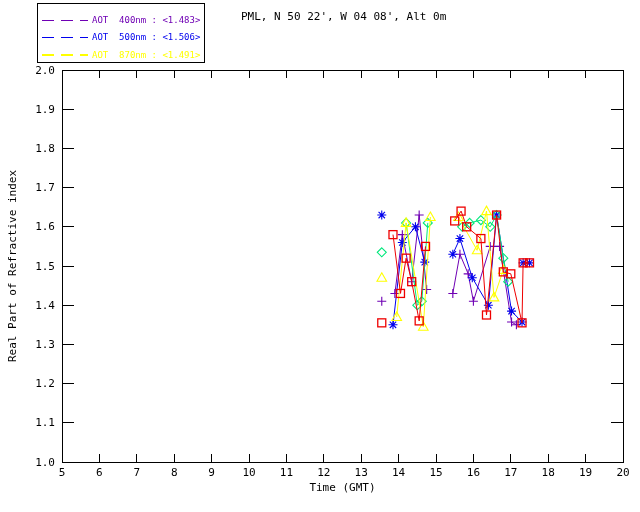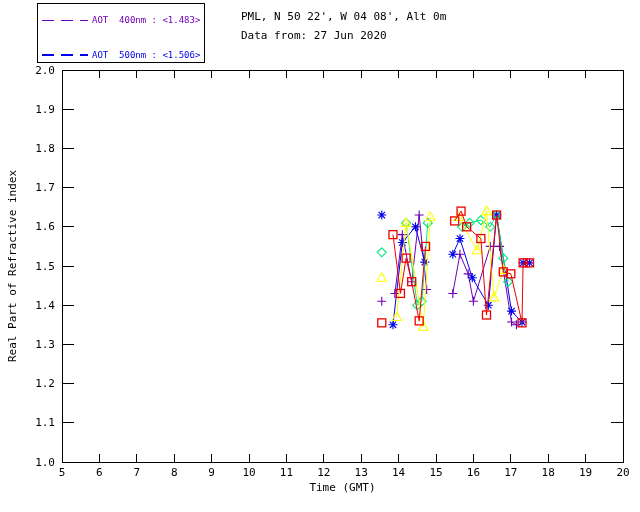--- a/index.html
+++ b/index.html
@@ -211,19 +211,22 @@
 
   <div class="legend-box" id="legend">
       <div class="legend-row">
         <span class="legend-dash" style="background: repeating-linear-gradient(90deg, rgb(111, 0, 180) 0px, rgb(111, 0, 180) 12px, transparent 12px, transparent 19px);"></span>
         <span class="legend-label" style="color: rgb(111, 0, 180);">AOT  400nm : &lt;1.483&gt;</span>
       </div>
       <div class="legend-row">
         <span class="legend-dash" style="background: repeating-linear-gradient(90deg, rgb(0, 0, 238) 0px, rgb(0, 0, 238) 12px, transparent 12px, transparent 19px);"></span>
         <span class="legend-label" style="color: rgb(0, 0, 238);">AOT  500nm : &lt;1.506&gt;</span>
       </div>
+      <div class="legend-row">
+        <span class="legend-dash" style="background: repeating-linear-gradient(90deg, rgb(255, 255, 0) 0px, rgb(255, 255, 0) 12px, transparent 12px, transparent 19px);"></span>
+        <span class="legend-label" style="color: rgb(255, 255, 0);">AOT  870nm : &lt;1.491&gt;</span>
+      </div>
     </div>
 
   <div class="header-block">
     <div class="header-line">PML, N 50 22', W 04 08', Alt 0m</div>
-    <div class="header-line">Data from: 27 Jun 2020</div>
   </div>
 </div>
 
 </body></html>

